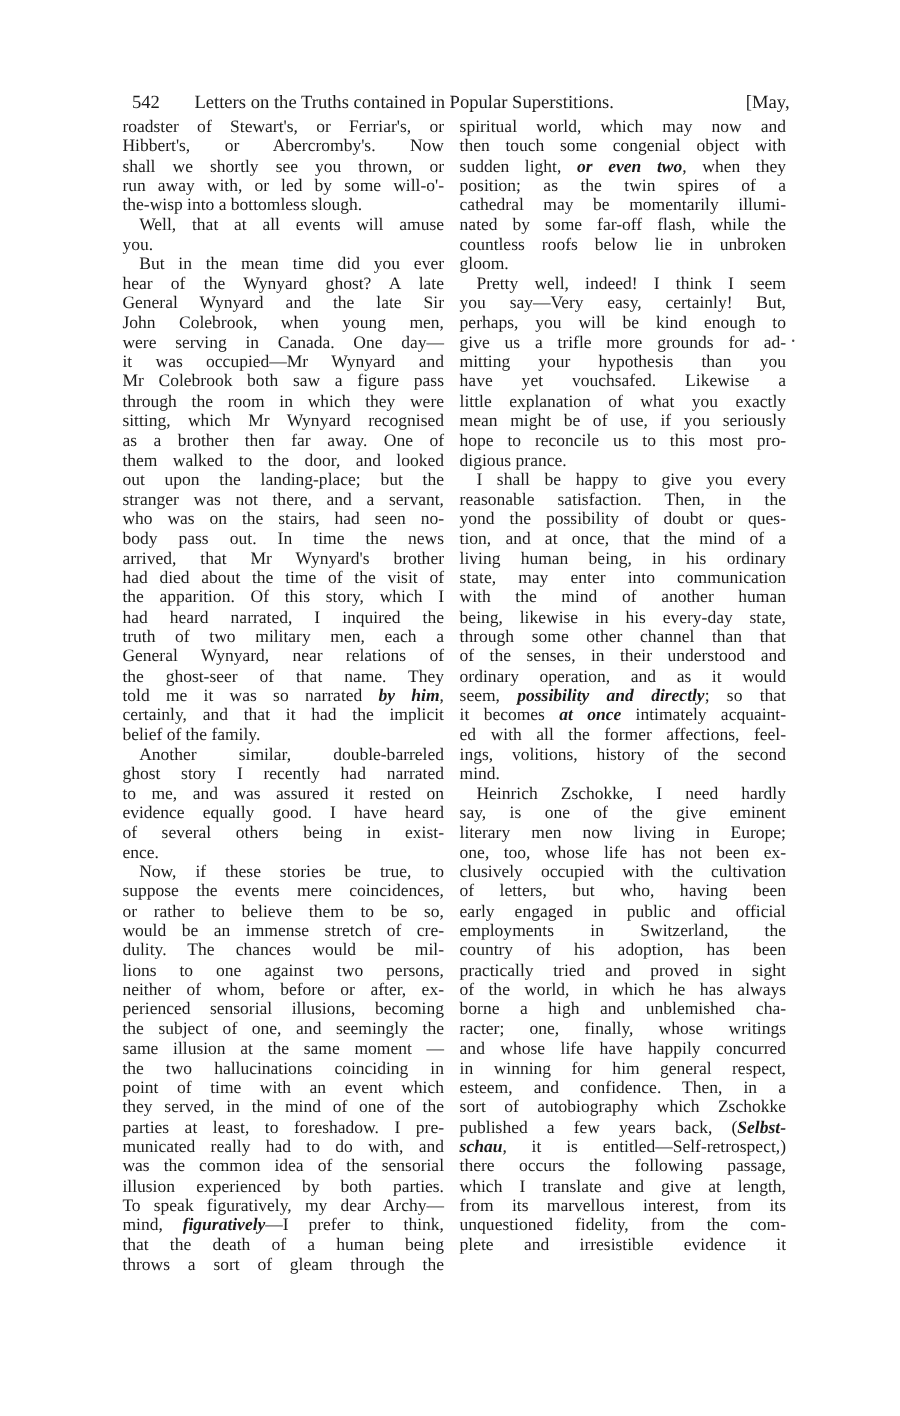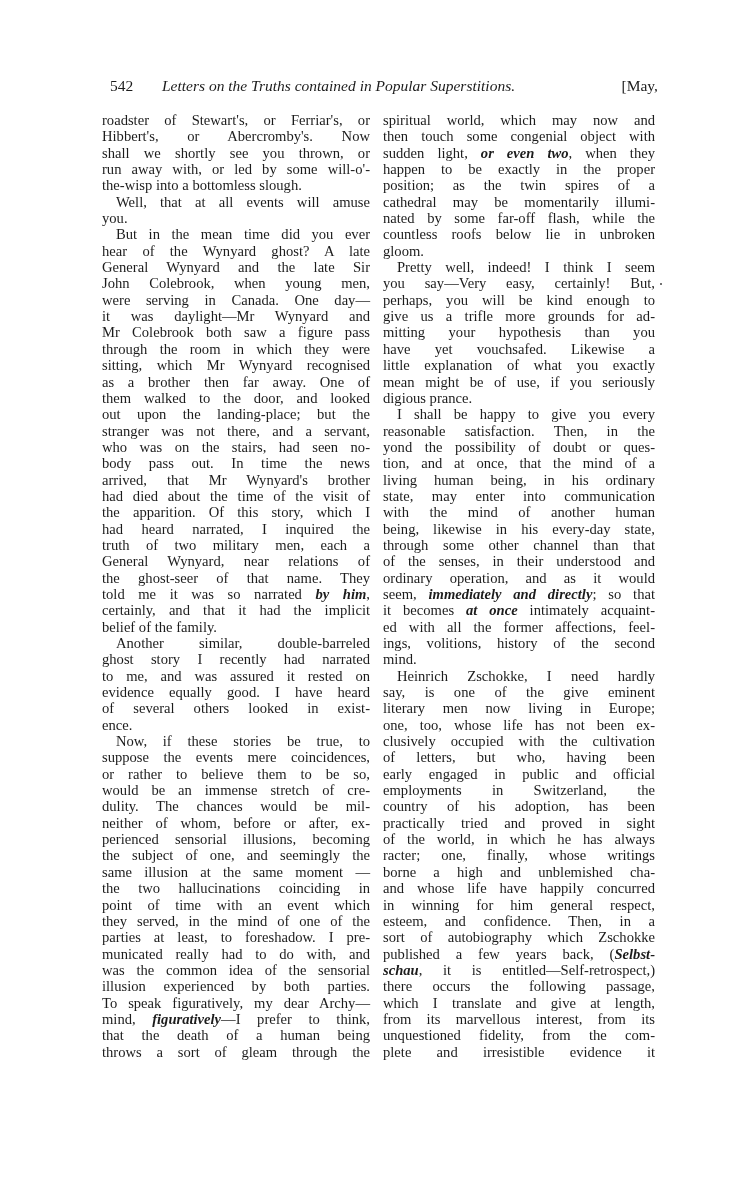--- a/index.html
+++ b/index.html
@@ -1,23 +1,23 @@
 <!DOCTYPE html>
 <html><head>
 <meta charset="utf-8">
 <style>
   html, body { margin: 0; padding: 0; background: #ffffff; }
   body { width: 750px; height: 1180px; position: relative; overflow: hidden;
          font-family: "Liberation Serif", "DejaVu Serif", serif; color: #1c1c1c; }
   .header { position: absolute; top: 74px; left: 110px; width: 548px; height: 24px;
             font-size: 15.5px; line-height: 24px; }
   .pgnum { position: absolute; left: 0; top: 0; }
-  .running-title { position: absolute; left: 52px; top: 0; font-style: italic; }
+  .running-title { position: absolute; left: 52px; top: 0; }
   .month { position: absolute; right: 0; top: 0; }
-  .col { position: absolute; top: 112px; font-size: 14.6px; line-height: 16.35px; }
+  .col { position: absolute; top: 98px; font-size: 14.6px; line-height: 16.35px; }
   .col-left { left: 102px; width: 268px; }
   .col-right { left: 383px; width: 272px; }
   .line { display: block; white-space: nowrap; text-align: justify; text-align-last: justify; height: 16.35px; }
   .line.last { text-align-last: left; }
   .line.indent { padding-left: 14px; }
   .it { font-style: italic; font-weight: bold; }
   .dot { position: absolute; left: 660px; top: 283px; width: 2px; height: 2px; background: #444; border-radius: 1px; }
 </style>
 </head>
 <body>
@@ -35,21 +35,21 @@
       <span class="line">shall we shortly see you thrown, or</span>
       <span class="line">run away with, or led by some will-o'-</span>
       <span class="line last">the-wisp into a bottomless slough.</span>
       <span class="line indent">Well, that at all events will amuse</span>
       <span class="line last">you.</span>
       <span class="line indent">But in the mean time did you ever</span>
       <span class="line">hear of the Wynyard ghost?  A late</span>
       <span class="line">General Wynyard and the late Sir</span>
       <span class="line">John Colebrook, when young men,</span>
       <span class="line">were serving in Canada.  One day—</span>
-      <span class="line">it was daylight—Mr Wynyard and</span>
+      <span class="line">it was occupied—Mr Wynyard and</span>
       <span class="line">Mr Colebrook both saw a figure pass</span>
       <span class="line">through the room in which they were</span>
       <span class="line">sitting, which Mr Wynyard recognised</span>
       <span class="line">as a brother then far away.  One of</span>
       <span class="line">them walked to the door, and looked</span>
       <span class="line">out upon the landing-place; but the</span>
       <span class="line">stranger was not there, and a servant,</span>
       <span class="line">who was on the stairs, had seen no-</span>
       <span class="line">body pass out.  In time the news</span>
       <span class="line">arrived, that Mr Wynyard's brother</span>
@@ -59,91 +59,92 @@
       <span class="line">truth of two military men, each a</span>
       <span class="line">General Wynyard, near relations of</span>
       <span class="line">the ghost-seer of that name.  They</span>
       <span class="line"><span>told me it was so narrated </span><span class="it">by him</span><span>,</span></span>
       <span class="line">certainly, and that it had the implicit</span>
       <span class="line last">belief of the family.</span>
       <span class="line indent">Another similar, double-barreled</span>
       <span class="line">ghost story I recently had narrated</span>
       <span class="line">to me, and was assured it rested on</span>
       <span class="line">evidence equally good.  I have heard</span>
-      <span class="line">of several others looked in exist-</span>
+      <span class="line">of several others being in exist-</span>
       <span class="line last">ence.</span>
       <span class="line indent">Now, if these stories be true, to</span>
       <span class="line">suppose the events mere coincidences,</span>
       <span class="line">or rather to believe them to be so,</span>
       <span class="line">would be an immense stretch of cre-</span>
       <span class="line">dulity.  The chances would be mil-</span>
+      <span class="line">lions to one against two persons,</span>
       <span class="line">neither of whom, before or after, ex-</span>
       <span class="line">perienced sensorial illusions, becoming</span>
       <span class="line">the subject of one, and seemingly the</span>
       <span class="line">same illusion at the same moment —</span>
       <span class="line">the two hallucinations coinciding in</span>
       <span class="line">point of time with an event which</span>
       <span class="line">they served, in the mind of one of the</span>
       <span class="line">parties at least, to foreshadow.  I pre-</span>
       <span class="line">municated really had to do with, and</span>
       <span class="line">was the common idea of the sensorial</span>
       <span class="line">illusion experienced by both parties.</span>
       <span class="line">To speak figuratively, my dear Archy—</span>
       <span class="line"><span>mind, </span><span class="it">figuratively</span><span>—I prefer to think,</span></span>
       <span class="line">that the death of a human being</span>
       <span class="line">throws a sort of gleam through the</span>
     </div>
   <div class="col col-right">
       <span class="line">spiritual world, which may now and</span>
       <span class="line">then touch some congenial object with</span>
       <span class="line"><span>sudden light, </span><span class="it">or even two</span><span>, when they</span></span>
-      <span class="line">happen to be exactly in the proper</span>
       <span class="line">position;  as the twin spires of a</span>
       <span class="line">cathedral may be momentarily illumi-</span>
       <span class="line">nated by some far-off flash, while the</span>
       <span class="line">countless roofs below lie in unbroken</span>
       <span class="line last">gloom.</span>
       <span class="line indent">Pretty well, indeed! I think I seem</span>
       <span class="line">you say—Very easy, certainly! But,</span>
       <span class="line">perhaps, you will be kind enough to</span>
       <span class="line">give us a trifle more grounds for ad-</span>
       <span class="line">mitting your hypothesis than you</span>
       <span class="line">have yet vouchsafed.  Likewise a</span>
       <span class="line">little explanation of what you exactly</span>
       <span class="line">mean might be of use, if you seriously</span>
+      <span class="line">hope to reconcile us to this most pro-</span>
       <span class="line last">digious prance.</span>
       <span class="line indent">I shall be happy to give you every</span>
       <span class="line">reasonable satisfaction.  Then, in the</span>
       <span class="line">yond the possibility of doubt or ques-</span>
       <span class="line">tion, and at once, that the mind of a</span>
       <span class="line">living human being, in his ordinary</span>
       <span class="line">state, may enter into communication</span>
       <span class="line">with the mind of another human</span>
       <span class="line">being, likewise in his every-day state,</span>
       <span class="line">through some other channel than that</span>
       <span class="line">of the senses, in their understood and</span>
       <span class="line">ordinary operation, and as it would</span>
-      <span class="line"><span>seem, </span><span class="it">immediately and directly</span><span>; so that</span></span>
+      <span class="line"><span>seem, </span><span class="it">possibility and directly</span><span>; so that</span></span>
       <span class="line"><span>it becomes </span><span class="it">at once</span><span> intimately acquaint-</span></span>
       <span class="line">ed with all the former affections, feel-</span>
       <span class="line">ings, volitions, history of the second</span>
       <span class="line last">mind.</span>
       <span class="line indent">Heinrich Zschokke, I need hardly</span>
       <span class="line">say, is one of the give eminent</span>
       <span class="line">literary men now living in Europe;</span>
       <span class="line">one, too, whose life has not been ex-</span>
       <span class="line">clusively occupied with the cultivation</span>
       <span class="line">of letters, but who, having been</span>
       <span class="line">early engaged in public and official</span>
       <span class="line">employments in Switzerland, the</span>
       <span class="line">country of his adoption, has been</span>
       <span class="line">practically tried and proved in sight</span>
       <span class="line">of the world, in which he has always</span>
+      <span class="line">borne a high and unblemished cha-</span>
       <span class="line">racter; one, finally, whose writings</span>
-      <span class="line">borne a high and unblemished cha-</span>
       <span class="line">and whose life have happily concurred</span>
       <span class="line">in winning for him general respect,</span>
       <span class="line">esteem, and confidence.  Then, in a</span>
       <span class="line">sort of autobiography which Zschokke</span>
       <span class="line"><span>published a few years back, (</span><span class="it">Selbst-</span></span>
       <span class="line"><span class="it">schau</span><span>, it is entitled—Self-retrospect,)</span></span>
       <span class="line">there occurs the following passage,</span>
       <span class="line">which I translate and give at length,</span>
       <span class="line">from its marvellous interest, from its</span>
       <span class="line">unquestioned fidelity, from the com-</span>

